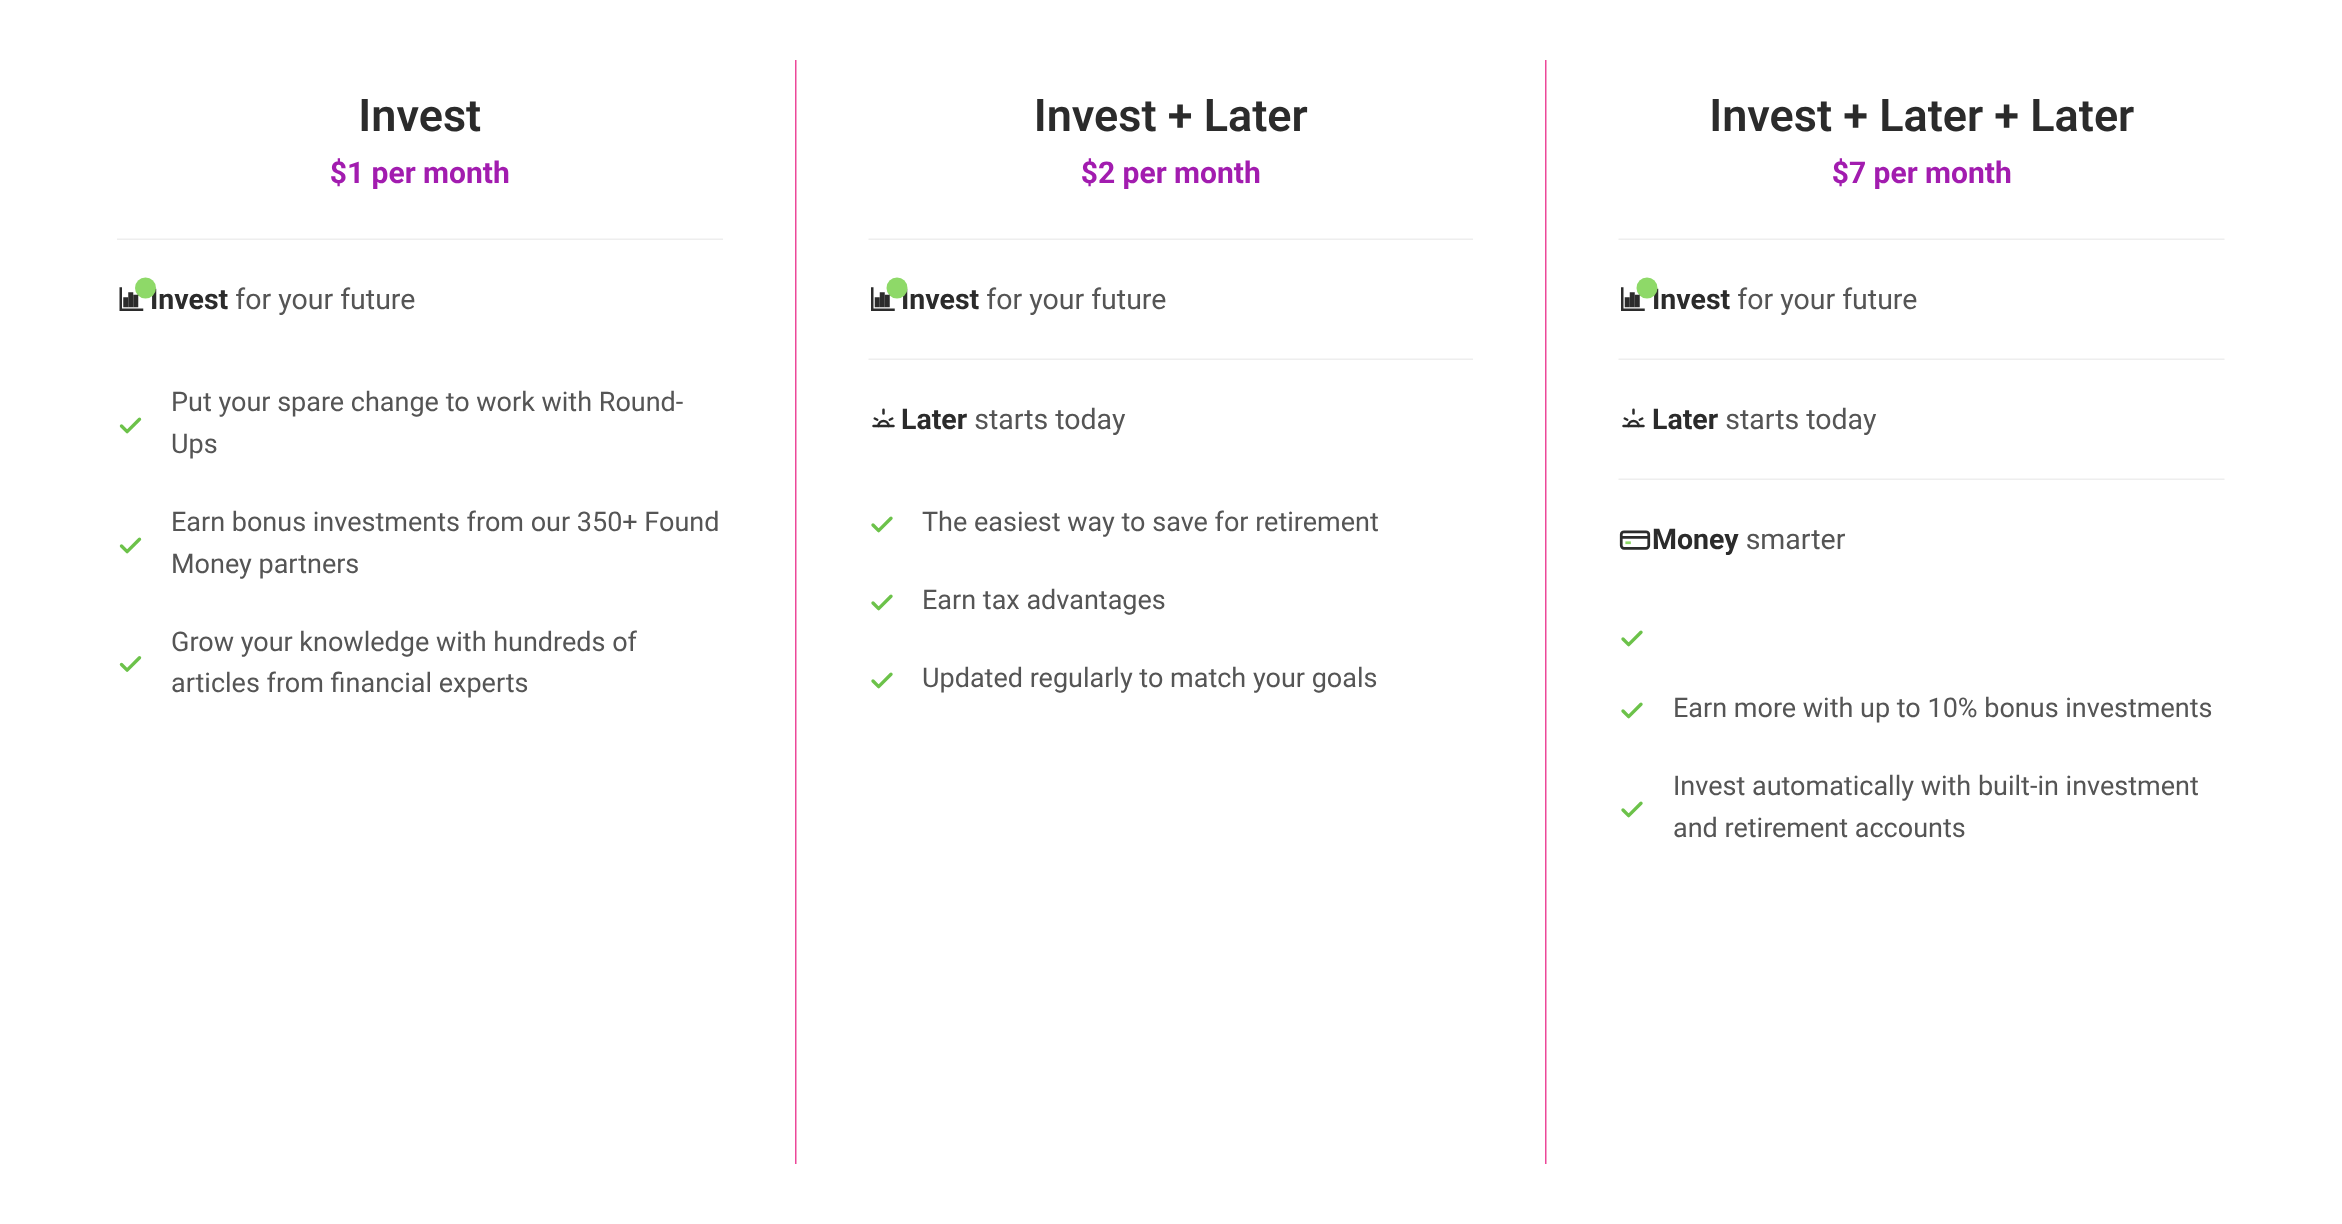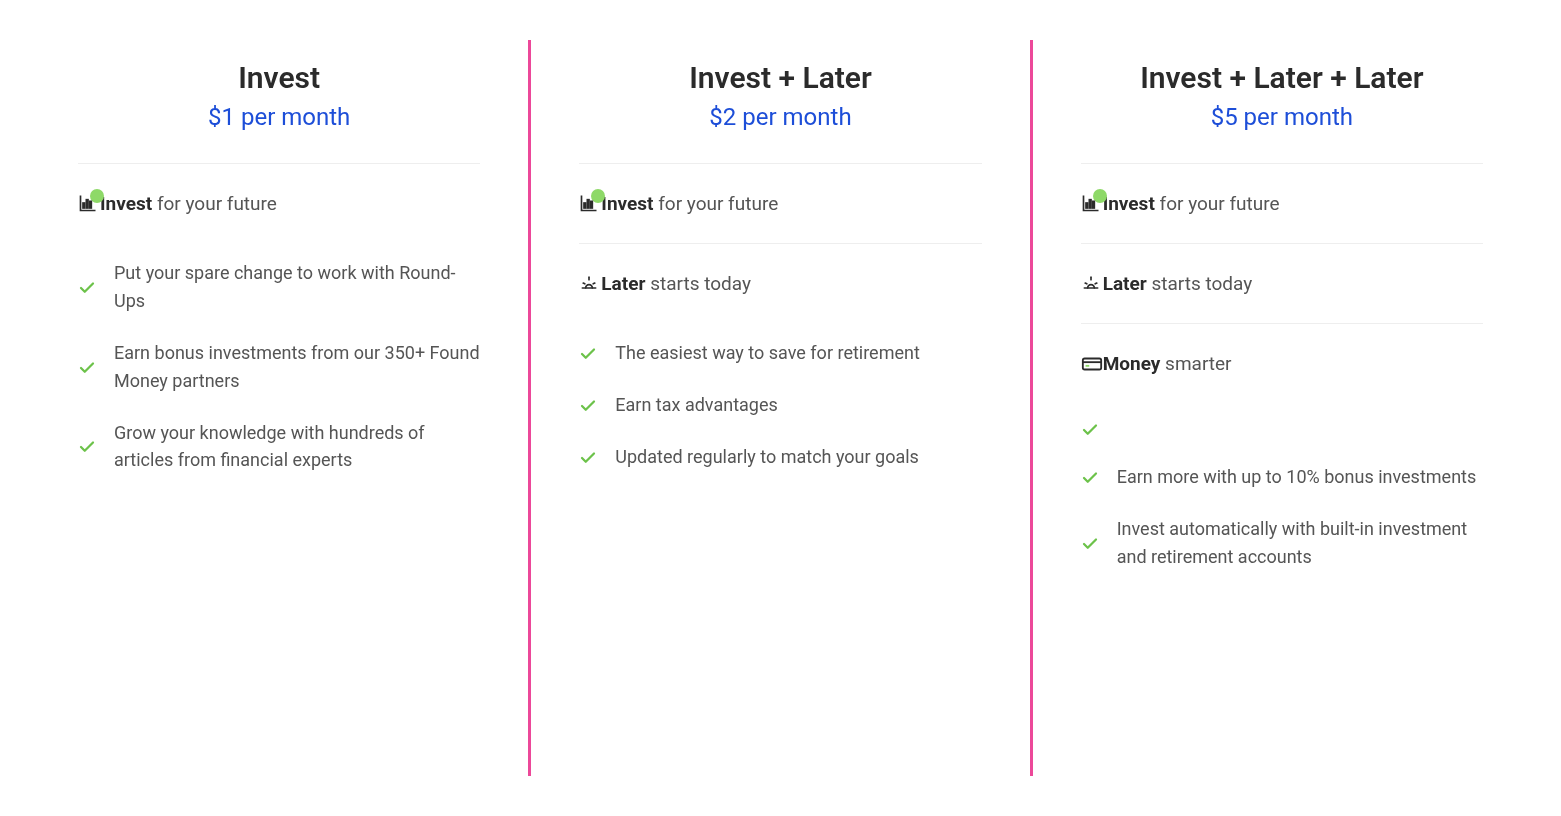--- a/index.html
+++ b/index.html
@@ -15,37 +15,37 @@
     display: flex;
     justify-content: center;
     gap: 0;
     padding: 40px 30px 40px 30px;
   }
   .col {
     flex: 1 1 0;
     padding: 20px 48px 10px 48px;
   }
   .col + .col {
-    border-left: 3px solid #ec4899;
+    border-left: 1px solid #ec4899;
   }
   .plan-head {
     text-align: center;
     padding-bottom: 32px;
     border-bottom: 1px solid #eee;
   }
   .plan-title {
     font-size: 30px;
     font-weight: 600;
     color: #2b2b2b;
     margin: 0 0 8px 0;
   }
   .plan-price {
-    font-size: 24px;
-    font-weight: 400;
-    color: #1d4ed8;
+    font-size: 20px;
+    font-weight: 700;
+    color: #a21caf;
     margin: 0;
   }
   .section-row {
     display: flex;
     align-items: center;
     padding: 28px 0 28px 0;
     border-bottom: 1px solid #eee;
   }
   .section-row.noborder { border-bottom: none; padding-bottom: 10px; }
   .section-icon {
@@ -188,21 +188,21 @@
               <polyline points="20 6 9 17 4 12"></polyline>
             </svg></span>
         <span class="bullet-text">Updated regularly to match your goals</span>
       </li>
     </ul>
   </div>
 
   <div class="col">
     <div class="plan-head">
       <h2 class="plan-title">Invest + Later + Later</h2>
-      <p class="plan-price">$5 per month</p>
+      <p class="plan-price">$7 per month</p>
     </div>
 
     <div class="section-row">
       <span class="section-icon">
         <span class="green-dot"></span>
         <svg viewBox="0 0 24 24" width="20" height="20" fill="none" stroke="currentColor" stroke-width="2">
             <path d="M3 3v18h18"></path>
             <rect x="6" y="12" width="2" height="6" fill="currentColor"></rect>
             <rect x="10" y="8" width="2" height="10" fill="currentColor"></rect>
             <rect x="14" y="10" width="2" height="8" fill="currentColor"></rect>

